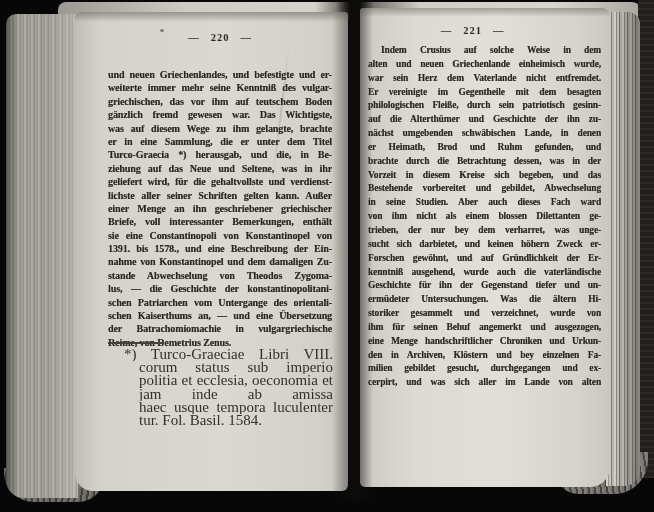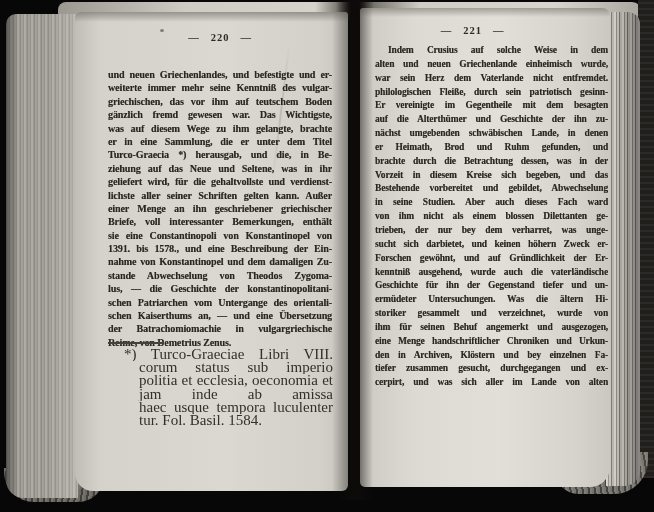--- a/index.html
+++ b/index.html
@@ -46,21 +46,21 @@
       linear-gradient(90deg,rgba(30,28,26,.5) 0,rgba(30,28,26,0) 13px),
       linear-gradient(90deg,#ccc9c2 0,#dddad3 22%,#e2dfd8 55%,#d7d4cd 85%,#cbc8c1 100%); }
 
   .header { position:absolute; display:flex; justify-content:center; gap:11px;
     font-weight:bold; font-size:10.5px; color:#2e2a24; letter-spacing:1px; }
   .page.left  .header { left:33px; width:224px; top:20px; }
   .page.right .header { left:10px; width:233px; top:17px; transform:translateX(-14px); }
 
   .body-text { position:absolute; color:#2b2620; font-weight:bold; }
   .page.left  .body-text { left:33px; top:56px; width:224px; font-size:10px; line-height:13.4px; letter-spacing:-.1px; }
-  .page.right .body-text { left:15px; top:36px; width:233px; font-size:9.4px; line-height:13.85px; letter-spacing:-.1px; }
+  .page.right .body-text { left:8px; top:36px; width:233px; font-size:9.4px; line-height:13.85px; letter-spacing:-.1px; }
   .body-text .line { overflow:hidden; text-align:justify; text-align-last:justify;
     text-shadow:.3px .3px .4px rgba(43,38,32,.45); }
   .page.left  .body-text .line { height:13.4px; }
   .page.right .body-text .line { height:13.85px; }
   .page.left  .body-text .line:last-child { text-align-last:left; }
   .page.right .body-text .line:first-child { text-indent:13px; }
 
   .fn-rule { position:absolute; left:33px; top:330px; width:56px; height:2px; background:#46423b; }
   .footnote { position:absolute; left:49px; top:336px; width:209px;
     font-size:15px; line-height:13.2px; color:#332f29; font-weight:normal; }
@@ -132,38 +132,38 @@
   <div class="page right">
     <div class="header">
       <span>—</span>
       <span>221</span>
       <span>—</span>
     </div>
     <div class="body-text">
         <div class="line">Indem Crusius auf solche Weise in dem</div>
         <div class="line">alten und neuen Griechenlande einheimisch wurde,</div>
         <div class="line">war sein Herz dem Vaterlande nicht entfremdet.</div>
+        <div class="line">Er vereinigte im Gegentheile mit dem besagten</div>
         <div class="line">philologischen Fleiße, durch sein patriotisch gesinn-</div>
-        <div class="line">Er vereinigte im Gegentheile mit dem besagten</div>
         <div class="line">auf die Alterthümer und Geschichte der ihn zu-</div>
         <div class="line">nächst umgebenden schwäbischen Lande, in denen</div>
         <div class="line">er Heimath, Brod und Ruhm gefunden, und</div>
         <div class="line">brachte durch die Betrachtung dessen, was in der</div>
         <div class="line">Vorzeit in diesem Kreise sich begeben, und das</div>
         <div class="line">Bestehende vorbereitet und gebildet, Abwechselung</div>
         <div class="line">in seine Studien. Aber auch dieses Fach ward</div>
         <div class="line">von ihm nicht als einem blossen Dilettanten ge-</div>
         <div class="line">trieben, der nur bey dem verharret, was unge-</div>
         <div class="line">sucht sich darbietet, und keinen höhern Zweck er-</div>
         <div class="line">Forschen gewöhnt, und auf Gründlichkeit der Er-</div>
         <div class="line">kenntniß ausgehend, wurde auch die vaterländische</div>
         <div class="line">Geschichte für ihn der Gegenstand tiefer und un-</div>
         <div class="line">ermüdeter Untersuchungen. Was die ältern Hi-</div>
         <div class="line">storiker gesammelt und verzeichnet, wurde von</div>
         <div class="line">ihm für seinen Behuf angemerkt und ausgezogen,</div>
         <div class="line">eine Menge handschriftlicher Chroniken und Urkun-</div>
         <div class="line">den in Archiven, Klöstern und bey einzelnen Fa-</div>
-        <div class="line">tiefer zusammen gesucht, durchgegangen und ex-</div>
+        <div class="line">milien gebildet gesucht, durchgegangen und ex-</div>
         <div class="line">cerpirt, und was sich aller im Lande von alten</div>
       </div>
   </div>
 
 </div>
 
 </body></html>

